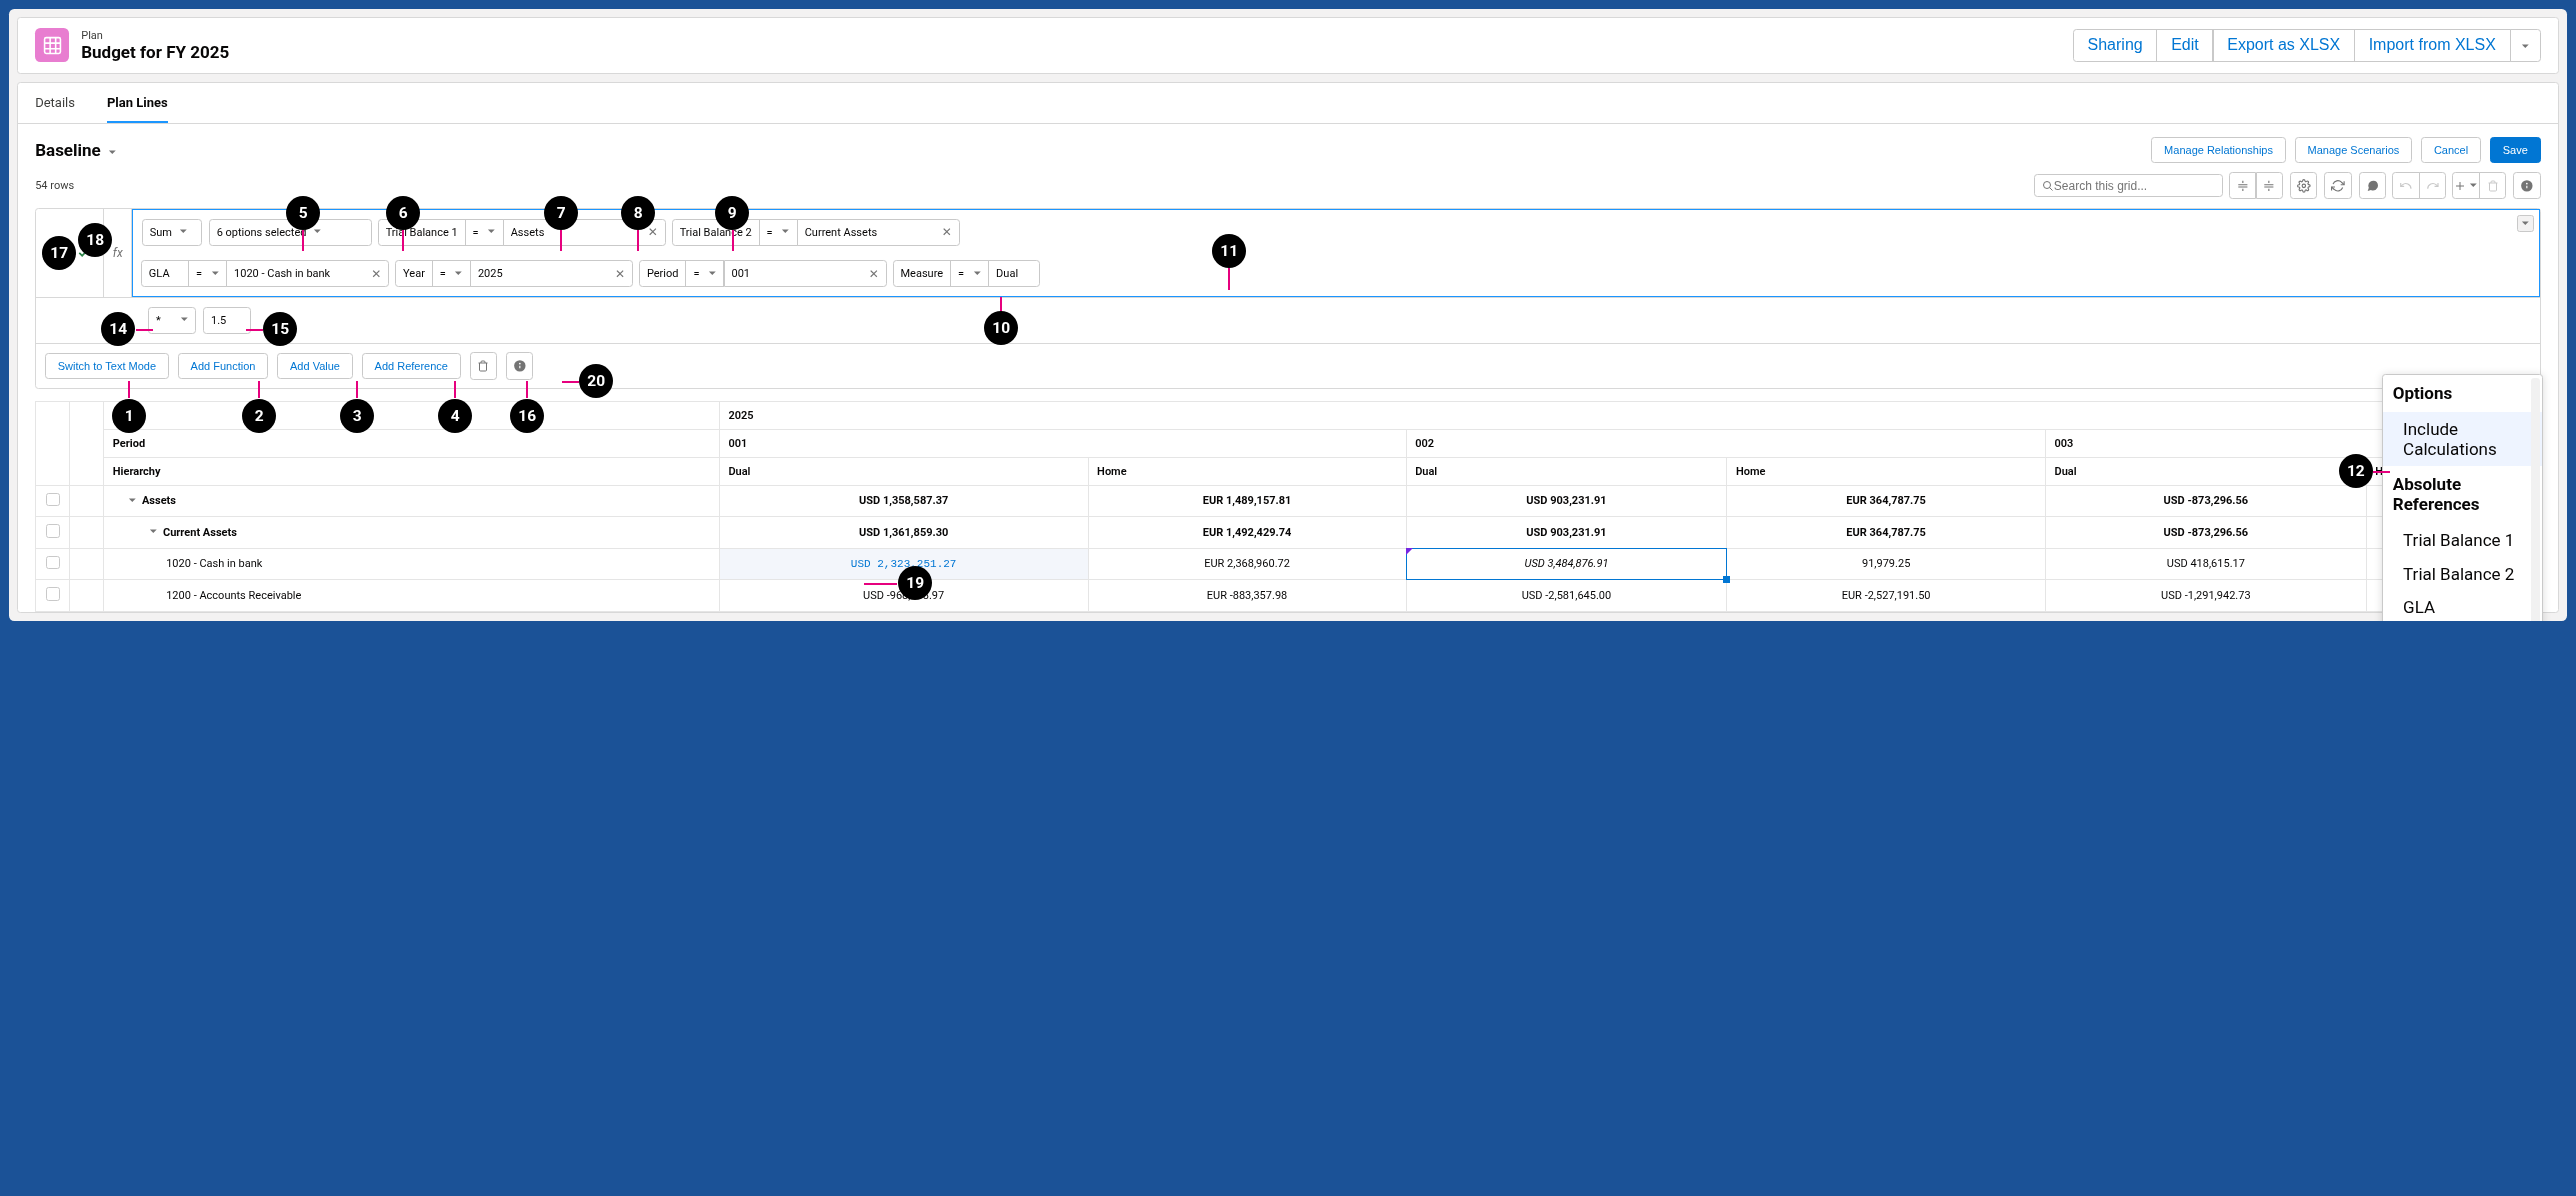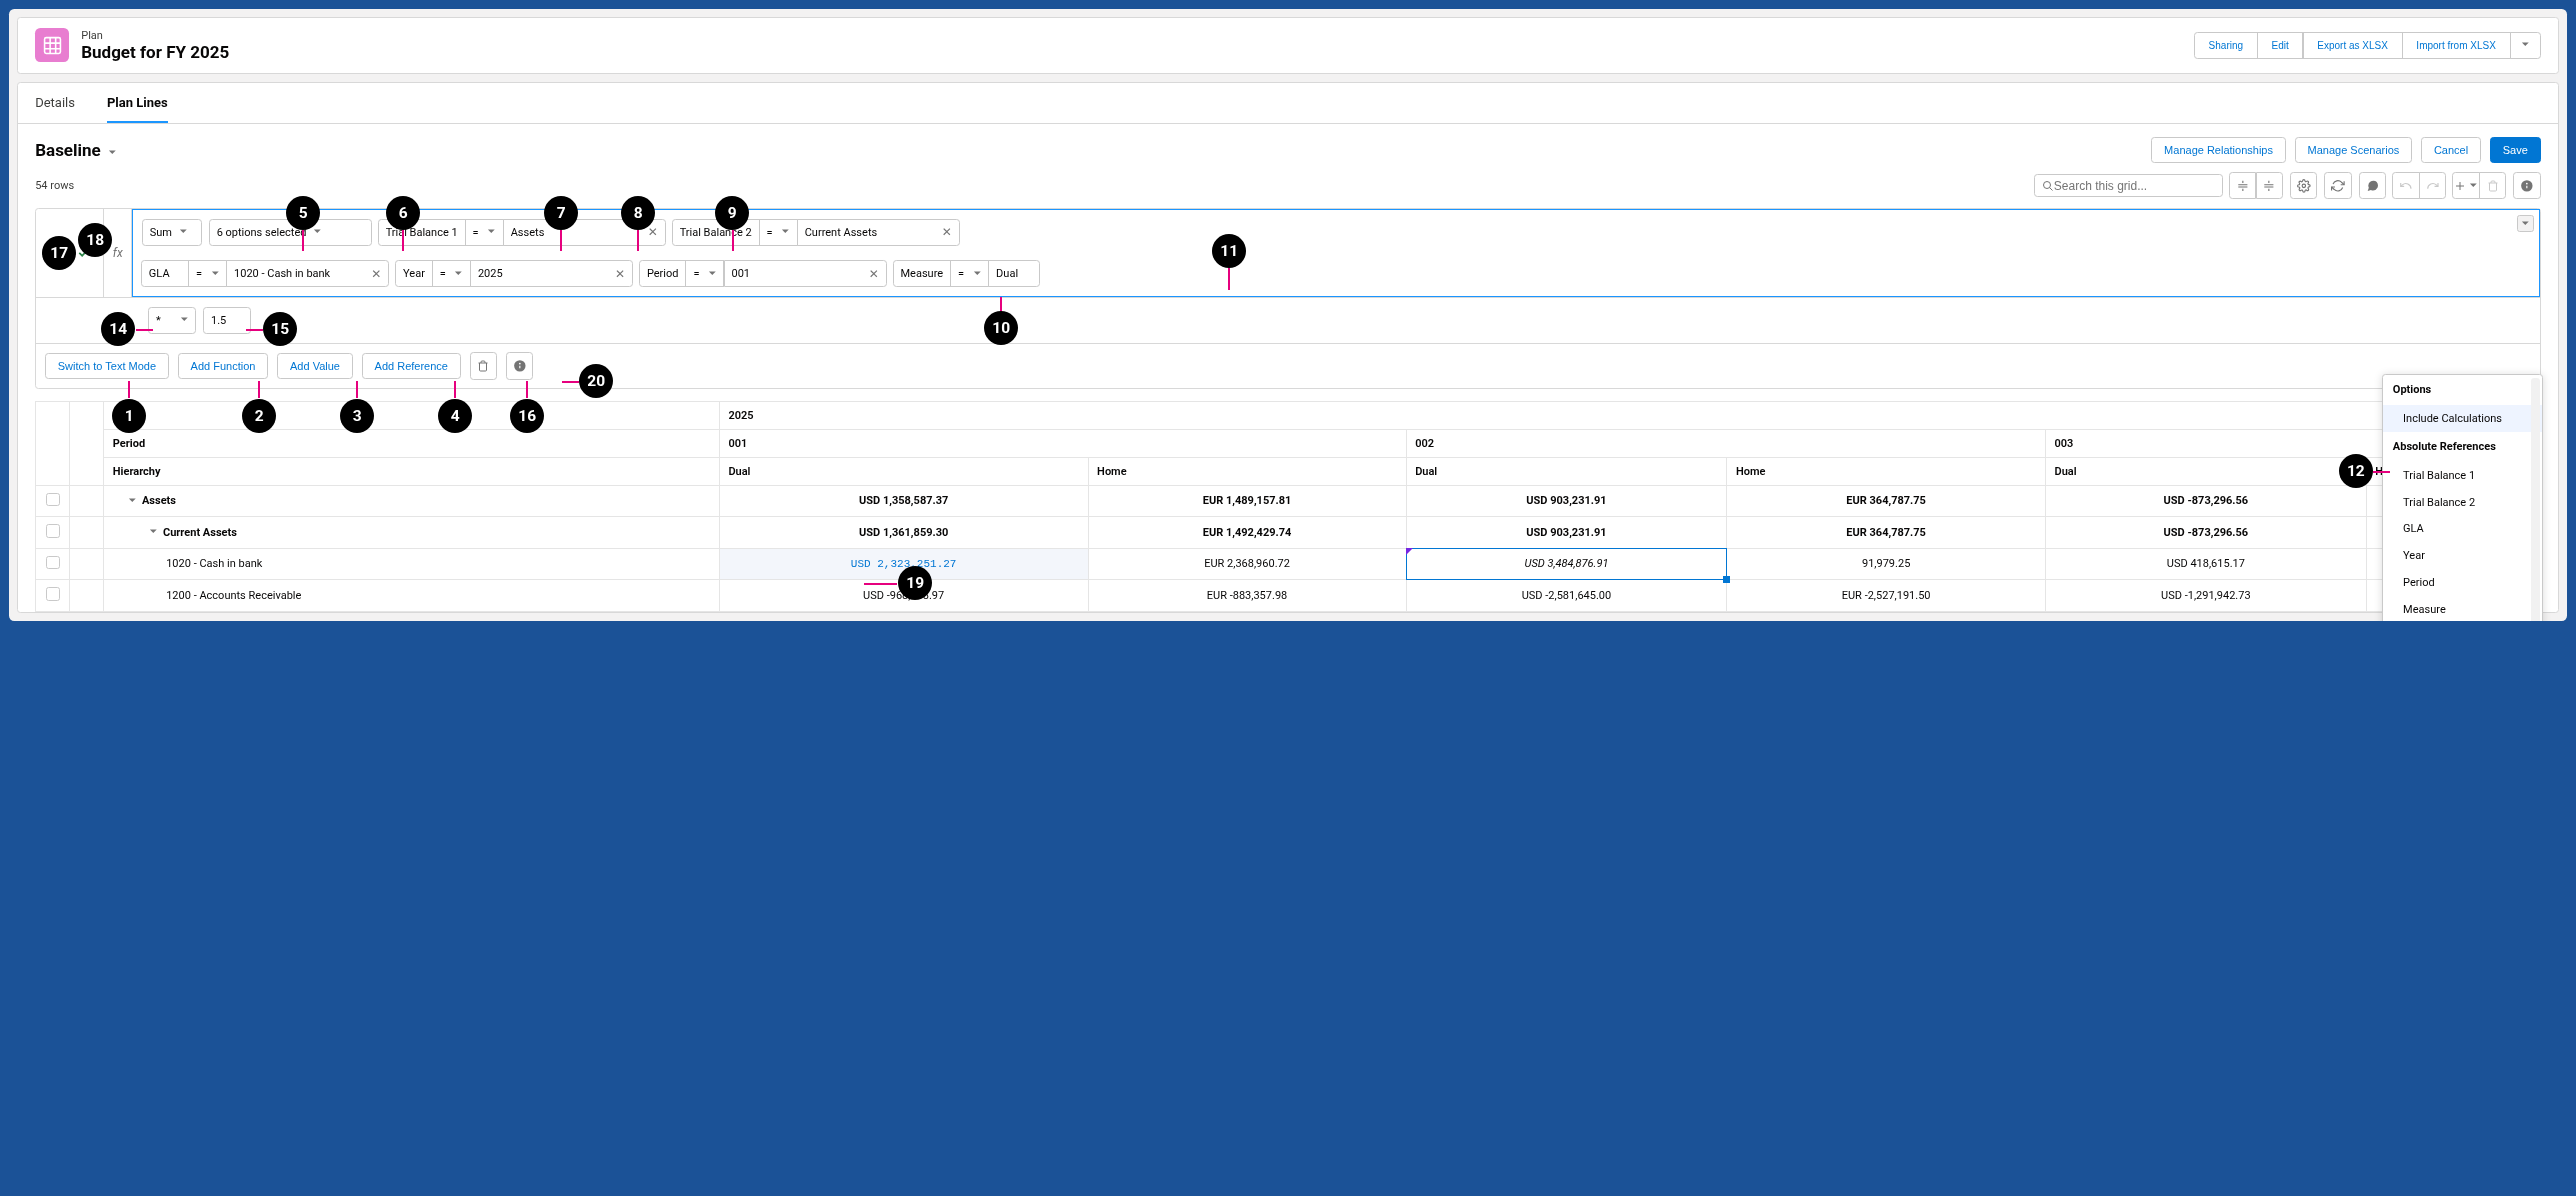--- a/index.html
+++ b/index.html
@@ -34,21 +34,21 @@
   color: #fff;
 }
 .header-kicker { font-size: 11px; color: #3e3e3c; }
 .header-title { font-size: 17px; font-weight: 700; }
 .header-actions { display: flex; }
 .header-actions button {
   background: #fff;
   border: 0.9px solid #c9c9c9;
   color: #0176d3;
   padding: 6.9px 13.7px;
-  font-size: 10px;
+  font-size: 16px;
   cursor: pointer;
   margin-left: -0.9px;
   text-align: center;
 }
 .header-actions button:first-child { border-radius: 3.4px 0 0 3.4px; }
 .header-actions button.last-square { border-radius: 0; }
 .header-actions button.dd { border-radius: 0 3.4px 3.4px 0; padding: 6.9px 10.3px; }
 
 .main-card {
   background: #fff;
@@ -257,21 +257,21 @@
 .options-popover {
   position: absolute;
   right: -1.7px;
   top: -27.5px;
   width: 161px;
   background: #fff;
   border: 0.9px solid #c9c9c9;
   border-radius: 3.4px;
   box-shadow: 0 1.7px 8.6px rgba(0,0,0,0.15);
   z-index: 40;
-  font-size: 11px;
+  font-size: 17px;
   padding-bottom: 5.2px;
   max-height: 378px;
 }
 .options-popover .pop-scroll { position:absolute; right:1.7px; top:3.4px; bottom:3.4px; width:8.6px; background:#f1f1f1; border-radius: 3.4px;}
 .options-popover .pop-sect-title { font-weight: 700; padding: 8.6px 10.3px; }
 .options-popover .pop-item { padding: 6.9px 12px 6.9px 20.6px; cursor: pointer; }
 .options-popover .pop-item.sel { background: #eef4ff; padding-left: 20.6px; font-weight: 400; color:#080707; }
 .indent-1 { padding-left: 24px !important; }
 .indent-2 { padding-left: 45px !important; }
 .indent-3 { padding-left: 62px !important; }

